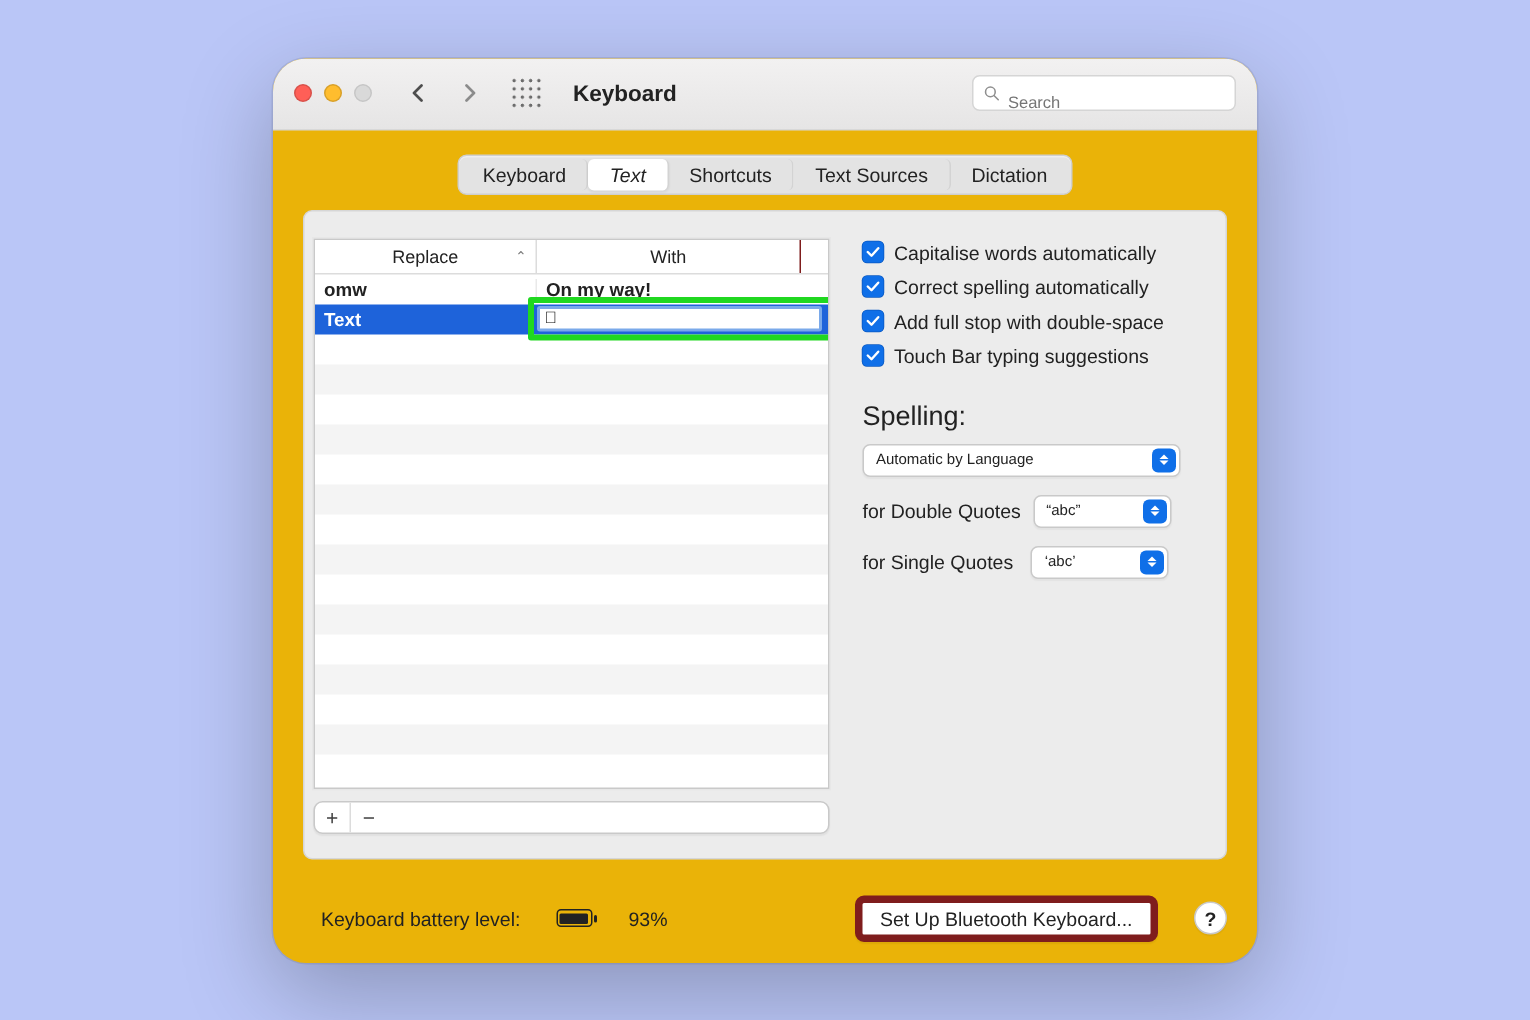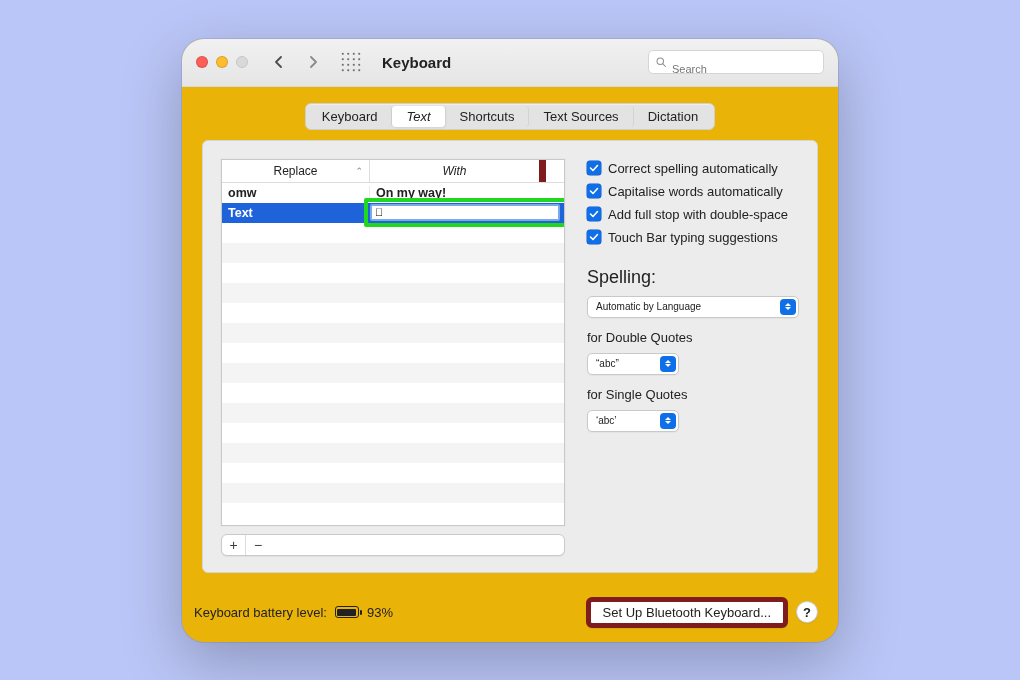--- a/index.html
+++ b/index.html
@@ -40,29 +40,29 @@
   .search svg{width:12px;height:12px;}
   .search input{ border:none; outline:none; font-size:11px; flex:1; background:transparent;margin-top:14px; }
 
   
   .content { flex:1; display:flex; flex-direction:column; padding: 16px 20px 12px 20px; }
   .tabs-wrap{ display:flex; justify-content:center; }
   .tabs { background:#e3e3e3; border:1px solid #cfcfcf; border-radius:6px; display:flex; padding:2px; box-shadow: inset 0 1px 0 rgba(255,255,255,.4);}
   .tab { padding: 3px 14px; font-size:13px; color:#222; border-radius:4px; border-right:1px solid #d3d3d3; cursor:default;}
   .tab:last-child{border-right:none;}
   .tab.active { background:#fff; box-shadow:0 1px 2px rgba(0,0,0,.08);font-style:italic;}
-  .panel { flex:1; margin-top:10px; background:#ececec; border:1px solid #d6d6d6; border-radius:6px; padding:18px 18px 16px 18px; display:flex; gap:22px;}
+  .panel { flex:1; margin-top:10px; background:#ececec; border:1px solid #d6d6d6; border-radius:6px; padding:18px 18px 16px 6px; display:flex; gap:22px;}
 
   
   .left-col{ display:flex; flex-direction:column; }
   .table { width: 344px; flex:1; background:#fff; border:1px solid #c9c9c9; border-radius:0; box-shadow:0 0 0 1px rgba(0,0,0,.02); font-size:13px; }
   .thead { display:flex; background:#fff; border-bottom:1px solid #dcdcdc;}
   .th { padding:4px 8px; font-size:12px; text-align:center; position:relative;}
   .th.c1{ width:148px; border-right:1px solid #dcdcdc;}
-  .th.c2{ flex:1; border-right:7px solid #7f1d1d;font-style:italic;}
+  .th.c2{ flex:1; border-right:1px solid #7f1d1d;}
   .th.c3{ width:18px;}
   .sort-caret{ position:absolute; right:6px; top:6px; font-size:9px; color:#7d7d7d;}
   .tbody{ height: 334px; overflow:hidden; }
   .row{ display:flex; height:20px; align-items:center;font-weight:bold;}
   .row:nth-child(even){ background:#f4f4f4; }
   .cell{ padding:0 6px; font-size:12.5px; overflow:hidden; white-space:nowrap;}
   .cell.c1{ width:148px; border-right:1px solid #e9e9e9;}
   .cell.c2{ flex:1;}
   .row.sel{ background:#1e63da !important; color:#fff;}
   .row.sel .cell.c1{ border-right-color:#1e63da;}
@@ -77,27 +77,27 @@
   .right-col{ flex:1; display:flex; flex-direction:column; gap:8px; padding-top:2px;}
   .check-row{ display:flex; align-items:center; gap:7px; font-size:13px;}
   .chk{ width:14px; height:14px; border-radius:3px; background:#0f6fe8; display:flex; align-items:center; justify-content:center; box-shadow:0 0 0 .5px #0b59c1;}
   .chk svg{ width:10px; height:10px; }
   .section-label{ font-size:18px; margin-top:14px;}
   .select{ height:22px; background:#fff; border:1px solid #c9c9c9; border-radius:5px; display:flex; align-items:center; padding:0 2px 0 8px; font-size:10px; justify-content:space-between; box-shadow:0 1px 1px rgba(0,0,0,.04);}
   .select-arrows{ width:16px; height:16px; background:#0f6fe8; border-radius:4px; display:flex; flex-direction:column; align-items:center; justify-content:center; gap:0;}
   .select-arrows::before,.select-arrows::after{ content:""; width:0;height:0; border-left:3px solid transparent; border-right:3px solid transparent;}
   .select-arrows::before{ border-bottom:3.5px solid #fff; margin-bottom:1px;}
   .select-arrows::after{ border-top:3.5px solid #fff;}
-  .quote-row{ display:flex; gap:8px; font-size:13px; margin-top:4px;flex-direction:column;}
+  .quote-row{ display:flex; align-items:center; gap:8px; font-size:13px; margin-top:4px;}
   .quote-row .select{ width:92px;}
   .sel-full{ width: 212px; }
   .gap-lg{ margin-top:22px;}
 
   
-  .footer{ padding: 12px 20px 14px 12px; display:flex; align-items:center; gap:8px;}
+  .footer{ padding: 12px 20px 14px 32px; display:flex; align-items:center; gap:24px;}
   .batt-icon{ width:24px; height:12px; border:1.3px solid #222; border-radius:3px; position:relative;}
   .batt-icon::after{ content:""; position:absolute; right:-4px; top:3px; width:2.3px; height:5px; background:#222; border-radius:1px;}
   .batt-fill{ position:absolute; left:1.5px; top:1.5px; bottom:1.5px; width:85%; background:#222; border-radius:1px;}
   .push-btn{ background:#fff; border:5px solid #7f1d1d; border-radius:6px; padding:3px 12px; font-size:13px; box-shadow:0 1px 1px rgba(0,0,0,.06);}
   .help-btn{ width:22px; height:22px; border-radius:11px; background:#fff; border:1px solid #c9c9c9; display:flex;align-items:center;justify-content:center; font-size:13px; font-weight:600; box-shadow:0 1px 1px rgba(0,0,0,.06);}
 
   .chev{width:12px;height:12px;}
 </style>
 </head>
 <body>
@@ -237,29 +237,29 @@
         </div>
       </div>
 
       <div class="right-col">
         <div class="check-row">
           <div class="chk">
               <svg viewBox="0 0 10 10">
                 <path d="M1.5 5 L4 7.5 L8.5 2.5" fill="none" stroke="#fff" stroke-width="1.6" stroke-linecap="round" stroke-linejoin="round"></path>
               </svg>
             </div>
-          <span>Correct spelling automatically</span>
+          <span>Capitalise words automatically</span>
         </div>
         <div class="check-row">
           <div class="chk">
               <svg viewBox="0 0 10 10">
                 <path d="M1.5 5 L4 7.5 L8.5 2.5" fill="none" stroke="#fff" stroke-width="1.6" stroke-linecap="round" stroke-linejoin="round"></path>
               </svg>
             </div>
-          <span>Capitalise words automatically</span>
+          <span>Correct spelling automatically</span>
         </div>
         <div class="check-row">
           <div class="chk">
               <svg viewBox="0 0 10 10">
                 <path d="M1.5 5 L4 7.5 L8.5 2.5" fill="none" stroke="#fff" stroke-width="1.6" stroke-linecap="round" stroke-linejoin="round"></path>
               </svg>
             </div>
           <span>Add full stop with double-space</span>
         </div>
         <div class="check-row">

